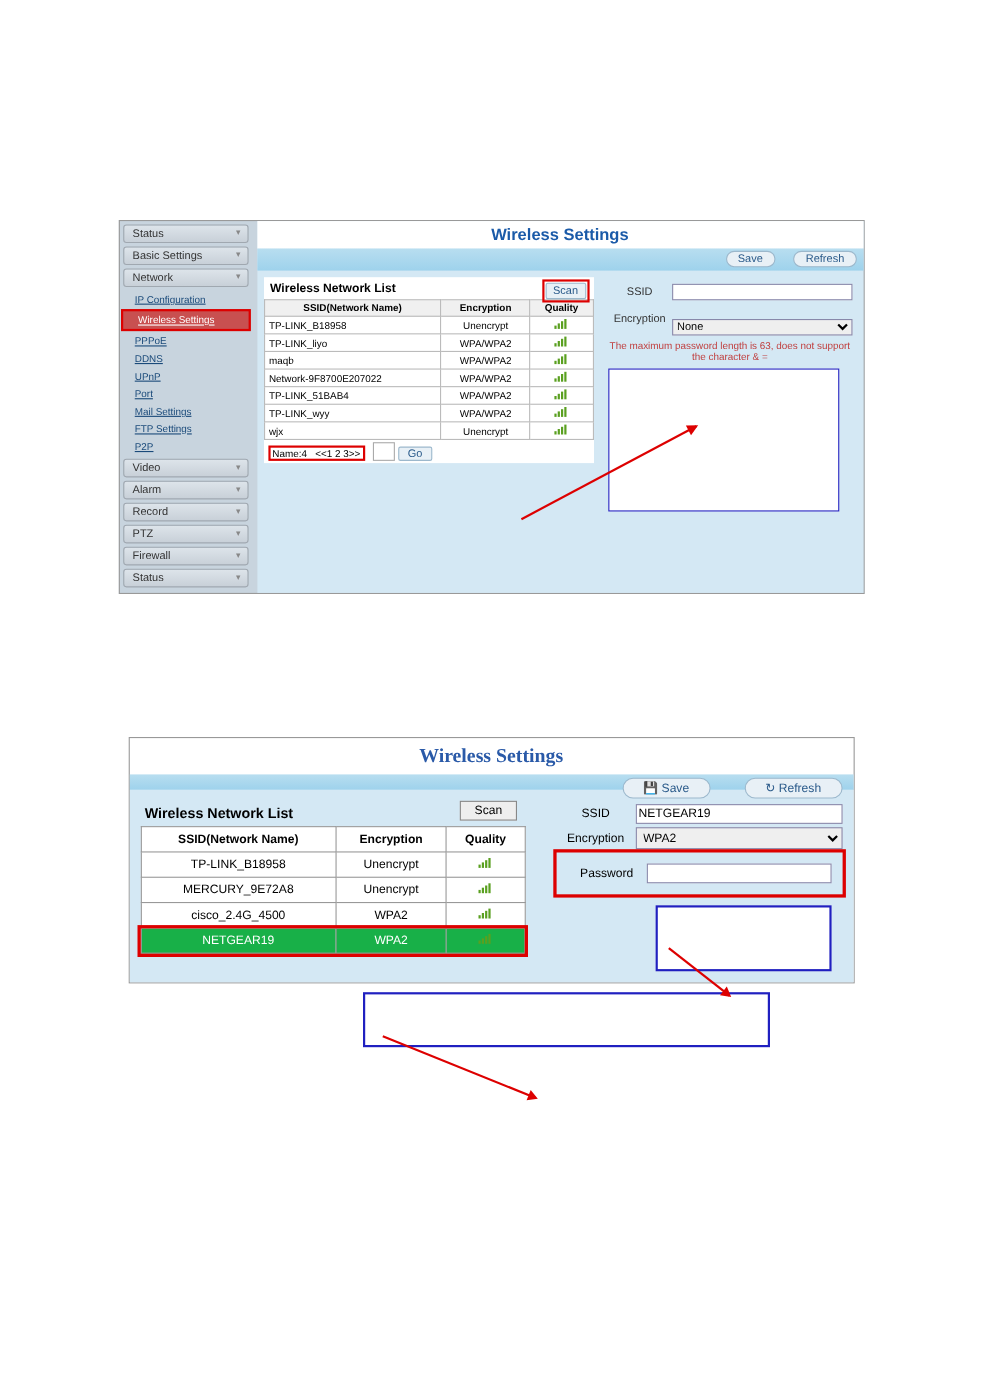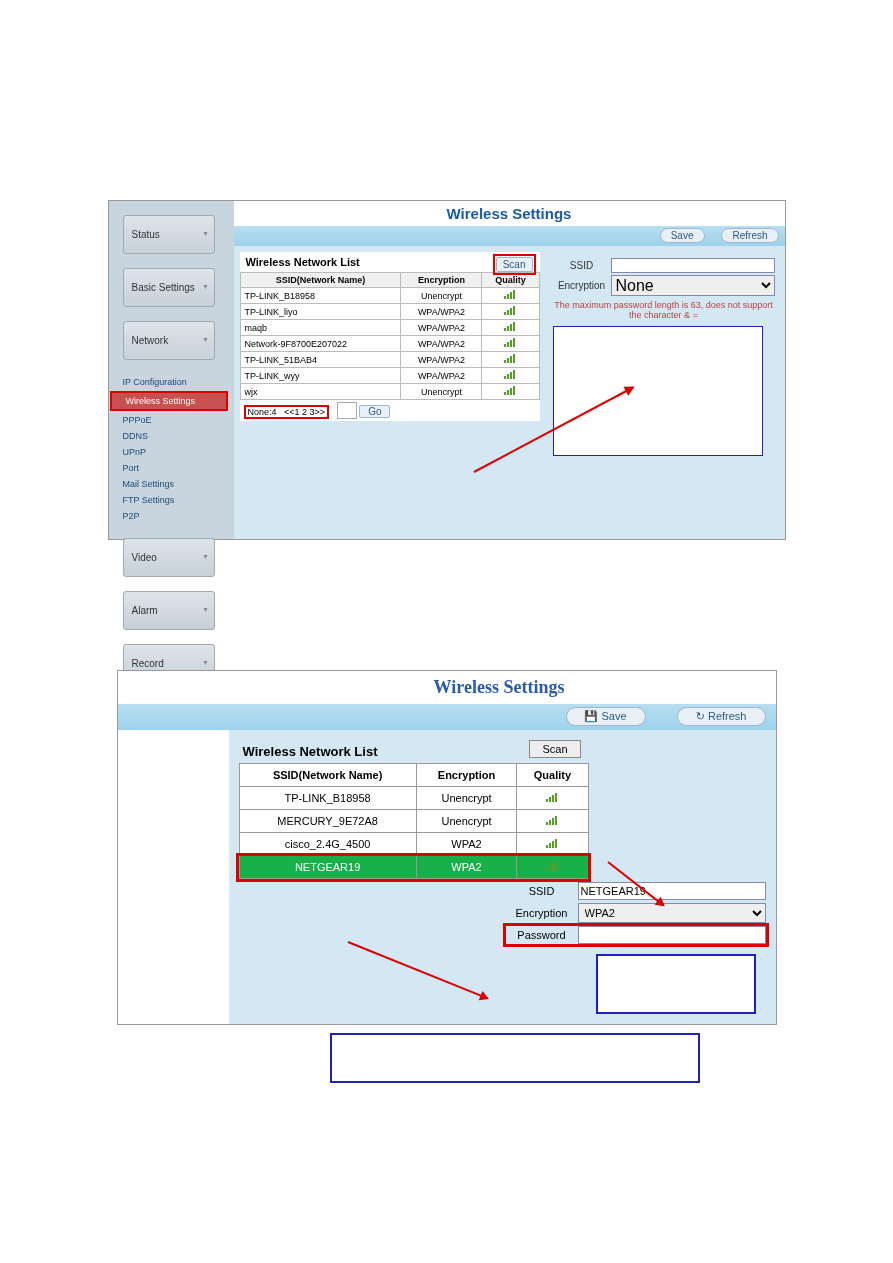--- a/index.html
+++ b/index.html
@@ -2,23 +2,23 @@
 <html><head>
 <meta charset="utf-8">
 <style>
 * { box-sizing: border-box; margin: 0; padding: 0; }
 body { font-family: Arial, sans-serif; font-size: 11px; background: #fff; width: 893px; }
 .page { padding: 60px 40px; }
 
 
 .shot1 { border: 1px solid #999; width: 678px; height: 340px; margin: 140px auto 0; position: relative; background: #c8d4de; }
 .sidebar { width: 120px; float: left; }
-.sb-item { background: linear-gradient(#dde4ea,#c8d0d8); border: 1px solid #a0a8b0; border-radius: 3px; padding: 13px 8px; margin: 14px; font-size: 10px; color: #333; position: relative; cursor: pointer; }
+.sb-item { background: linear-gradient(#dde4ea,#c8d0d8); border: 1px solid #a0a8b0; border-radius: 3px; padding: 2px 8px; margin: 3px; font-size: 10px; color: #333; position: relative; cursor: pointer; }
 .sb-item::after { content:"▾"; position:absolute; right:6px; color:#888; font-size:8px; }
-.sb-sub { padding: 3px 6px 3px 14px; font-size: 9px; color: #1a4a7a; cursor: pointer; }
+.sb-sub { padding: 3px 6px 3px 14px; font-size: 9px; color: #1a4a7a; cursor: pointer; text-decoration: underline; }
 .sb-sub.active { background:#c85050; color:#fff; border:2px solid #d00; margin:1px; }
 .main1 { margin-left: 125px; height: 100%; background:#d4e8f4; padding: 0 6px; position: relative; }
 .title1 { text-align:center; color:#1a5aa8; font-weight:bold; font-size:15px; padding:4px 0; background:#fff; margin:0 -6px; }
 .bar1 { background: linear-gradient(#b8def0,#9ed2ec); height:20px; margin: 0 -6px 6px; position:relative; }
 .btn { background:#e8f0f6; border:1px solid #9cb8cc; border-radius:10px; padding:1px 10px; font-size:10px; color:#2a5a8a; cursor:pointer; }
 .bar1 .btn { position:absolute; top:2px; }
 .wpanel { background:#fff; width:300px; float:left; }
 .wtitle { font-weight:bold; padding:4px 6px; position:relative; }
 .scanbox { position:absolute; right:4px; top:2px; border:2px solid #d00; padding:1px; }
 table.nets { width:100%; border-collapse:collapse; font-size:9px; }
@@ -27,44 +27,44 @@
 table.nets td:first-child { text-align:left; }
 .sig { display:inline-block; }
 .sig span { display:inline-block; width:2px; background:#5aa020; margin-right:1px; }
 .sig .b1{height:3px}.sig .b2{height:5px}.sig .b3{height:7px}.sig .b4{height:9px}
 .pagebar { padding:2px 4px; font-size:9px; }
 .pagebox { border:2px solid #d00; display:inline-block; padding:0 2px; }
 .rpanel { float:right; width:230px; padding:4px; }
 .rrow { display:flex; align-items:center; margin:2px 0; }
 .rrow label { width:58px; font-size:10px; color:#333; text-align:center; }
 .rrow input[type=text] { flex:1; border:1px solid #88a; padding:1px; font-size:10px; }
-.rrow select { flex:1; border:1px solid #88a; font-size:16px; }
+.rrow select { flex:1; border:1px solid #88a; font-size:10px;margin-top:15px; }
 .hint { color:#c04040; font-size:9px; text-align:center; margin:4px 0; }
 .bluebox { border:1px solid #2020c0; background:#fff; width:210px; height:130px; margin-top:6px; }
 .arrow1 { position:absolute; left:240px; top:270px; width:180px; height:2px; background:#d00; transform:rotate(-28deg); transform-origin:left center; }
 .arrow1::after { content:""; position:absolute; right:-2px; top:-4px; border-left:10px solid #d00; border-top:5px solid transparent; border-bottom:5px solid transparent; }
 
 
 .shot2 { width:660px; margin: 130px auto 0; border:1px solid #999; background:#fff; position:relative; }
 .title2 { text-align:center; color:#2a5aa8; font-weight:bold; font-size:18px; font-family:"Times New Roman",serif; padding:6px; }
-.topbar2 { background:linear-gradient(#b8def0,#9ed2ec); height:26px; position:relative; }
+.topbar2 { background:linear-gradient(#b8def0,#9ed2ec); height:14px; position:relative; }
 .topbar2 .btn { position:absolute; top:3px; padding:2px 18px; font-size:11px; }
 .body2 { background:#d4e8f4; padding:10px; overflow:hidden; }
 .lpanel2 { float:left; width:350px; }
 .lhead2 { font-weight:bold; font-size:13px; padding:4px; position:relative; }
 .scan2 { position:absolute; right:8px; top:0; border:1px solid #888; background:#eee; padding:2px 12px; font-size:11px; cursor:pointer; }
 table.nets2 { width:100%; border-collapse:collapse; background:#fff; font-size:11px; }
 table.nets2 th, table.nets2 td { border:1px solid #999; padding:5px; text-align:center; }
 tr.sel td { background:#18b048; color:#fff; }
 .selbox { outline:3px solid #d00; }
 .rpanel2 { float:right; width:260px; }
 .rrow2 { display:flex; align-items:center; margin:3px 0; }
 .rrow2 label { width:72px; font-size:11px; text-align:center; }
 .rrow2 input, .rrow2 select { flex:1; border:1px solid #88a; padding:2px; font-size:11px; }
-.pwrow { outline:3px solid #d00; padding:0; }
+.pwrow { outline:3px solid #d00; padding:10px; }
 .bluebox2 { border:2px solid #2020c0; background:#fff; width:160px; height:60px; margin:10px 0 0 90px; }
 .bluebox3 { border:2px solid #2020c0; background:#fff; width:370px; height:50px; margin:8px 0 0 290px; }
 .arrow2 { position:absolute; left:490px; top:190px; width:70px; height:2px; background:#d00; transform:rotate(38deg); transform-origin:left; }
 .arrow2::after{content:"";position:absolute;right:-2px;top:-4px;border-left:9px solid #d00;border-top:5px solid transparent;border-bottom:5px solid transparent;}
 .arrow3 { position:absolute; left:230px; top:270px; width:150px; height:2px; background:#d00; transform:rotate(22deg); transform-origin:left; }
 .arrow3::after{content:"";position:absolute;right:-2px;top:-4px;border-left:9px solid #d00;border-top:5px solid transparent;border-bottom:5px solid transparent;}
 
 .clearfix::after { content:""; display:table; clear:both; }
 </style>
 </head>
@@ -147,21 +147,21 @@
                 </tr>
                 <tr>
                   <td>wjx</td>
                   <td>Unencrypt</td>
                   <td><span class="sig"><span class="b1"></span><span class="b2"></span><span class="b3"></span><span class="b4"></span></span></td>
                 </tr>
               </tbody>
         </table>
         <div class="pagebar">
           <span class="pagebox">
-            <span>None:4</span>&nbsp;&nbsp;
+            <span>Name:4</span>&nbsp;&nbsp;
             <span>&lt;&lt;1 2 3&gt;&gt;</span>
           </span>
           &nbsp;&nbsp;<input type="text" style="width: 20px; border: 1px solid rgb(170, 170, 170);">
           <button class="btn" style="border-radius:2px;padding:0 8px">Go</button>
         </div>
       </div>
 
       <div class="rpanel">
         <div class="rrow">
           <label>SSID</label>

